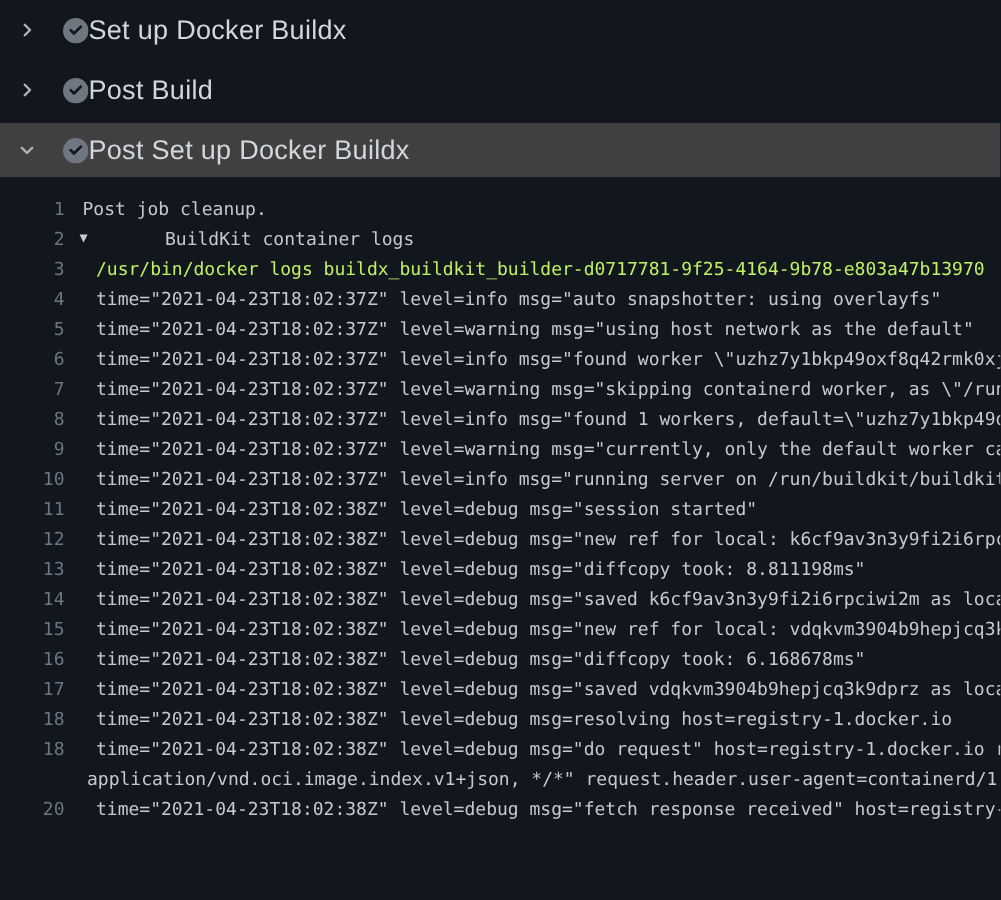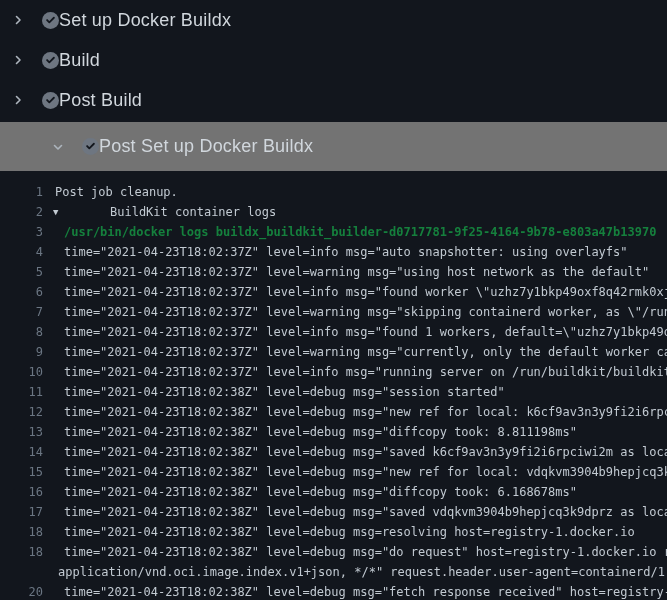--- a/index.html
+++ b/index.html
@@ -8,21 +8,21 @@
     background:#12161d;
     font-family:"Liberation Sans", sans-serif;
   }
   
   .steps{width:667px;}
   .step-row{
     height:40px;display:flex;align-items:center;
     cursor:pointer;box-sizing:border-box;
   }
   .step-row.expanded{
-    background:#737373;height:49px;margin:2px 0;padding-left:40px;
+    background:#404040;height:36px;margin:2px 0;
   }
   .chev{width:16px;height:16px;margin-left:10px;flex:0 0 auto;display:flex;align-items:center;justify-content:center;}
   .chev svg{display:block;}
   .check{width:17px;height:17px;margin-left:16px;flex:0 0 auto;}
   .step-label{
     margin-left:0;font-size:18px;color:#d1d7dd;letter-spacing:.2px;
   }
   
   .log{
     padding-top:9px;
@@ -35,21 +35,21 @@
     height:20px;white-space:pre;overflow:hidden;display:flex;
   }
   .ln{
     flex:0 0 43px;width:43px;text-align:right;color:#6b7683;
     cursor:pointer;user-select:none;
   }
   .lt{white-space:pre;}
   .k-top .lt{padding-left:12px;}
   .k-group .lt{padding-left:5px;margin-left:36px;}
   .k-log .lt, .k-cmd .lt{padding-left:21px;}
-  .k-cmd .lt{color:#15803d;font-weight:bold;}
+  .k-cmd .lt{color:#bef264;font-weight:normal;}
   .toggle{
     padding-left:10px;color:#c2cad2;cursor:pointer;font-size:9px;
     display:inline-block;width:16px;
   }
   .cont{padding-left:58px;}
 </style>
 </head>
 <body>
 
 <div class="steps">
@@ -57,32 +57,20 @@
       <span class="chev">
         <svg width="16" height="16" viewBox="0 0 16 16">
           <path d="M6.5 4.5 L10 8 L6.5 11.5" fill="none" stroke="#adb5bd" stroke-width="1.6" stroke-linecap="round" stroke-linejoin="round"></path>
         </svg>
       </span>
       <span class="check"><svg width="17" height="17" viewBox="0 0 16 16">
           <circle cx="8" cy="8" r="8" fill="#6e7681"></circle>
           <path d="M11.2 5.4 L6.9 9.7 L4.8 7.6" fill="none" stroke="#12161d" stroke-width="1.7" stroke-linecap="round" stroke-linejoin="round"></path>
         </svg></span>
       <span class="step-label">Set up Docker Buildx</span>
-    </div>
-    <div class="step-row">
-      <span class="chev">
-        <svg width="16" height="16" viewBox="0 0 16 16">
-          <path d="M6.5 4.5 L10 8 L6.5 11.5" fill="none" stroke="#adb5bd" stroke-width="1.6" stroke-linecap="round" stroke-linejoin="round"></path>
-        </svg>
-      </span>
-      <span class="check"><svg width="17" height="17" viewBox="0 0 16 16">
-          <circle cx="8" cy="8" r="8" fill="#6e7681"></circle>
-          <path d="M11.2 5.4 L6.9 9.7 L4.8 7.6" fill="none" stroke="#12161d" stroke-width="1.7" stroke-linecap="round" stroke-linejoin="round"></path>
-        </svg></span>
-      <span class="step-label">Build</span>
     </div>
     <div class="step-row">
       <span class="chev">
         <svg width="16" height="16" viewBox="0 0 16 16">
           <path d="M6.5 4.5 L10 8 L6.5 11.5" fill="none" stroke="#adb5bd" stroke-width="1.6" stroke-linecap="round" stroke-linejoin="round"></path>
         </svg>
       </span>
       <span class="check"><svg width="17" height="17" viewBox="0 0 16 16">
           <circle cx="8" cy="8" r="8" fill="#6e7681"></circle>
           <path d="M11.2 5.4 L6.9 9.7 L4.8 7.6" fill="none" stroke="#12161d" stroke-width="1.7" stroke-linecap="round" stroke-linejoin="round"></path>

